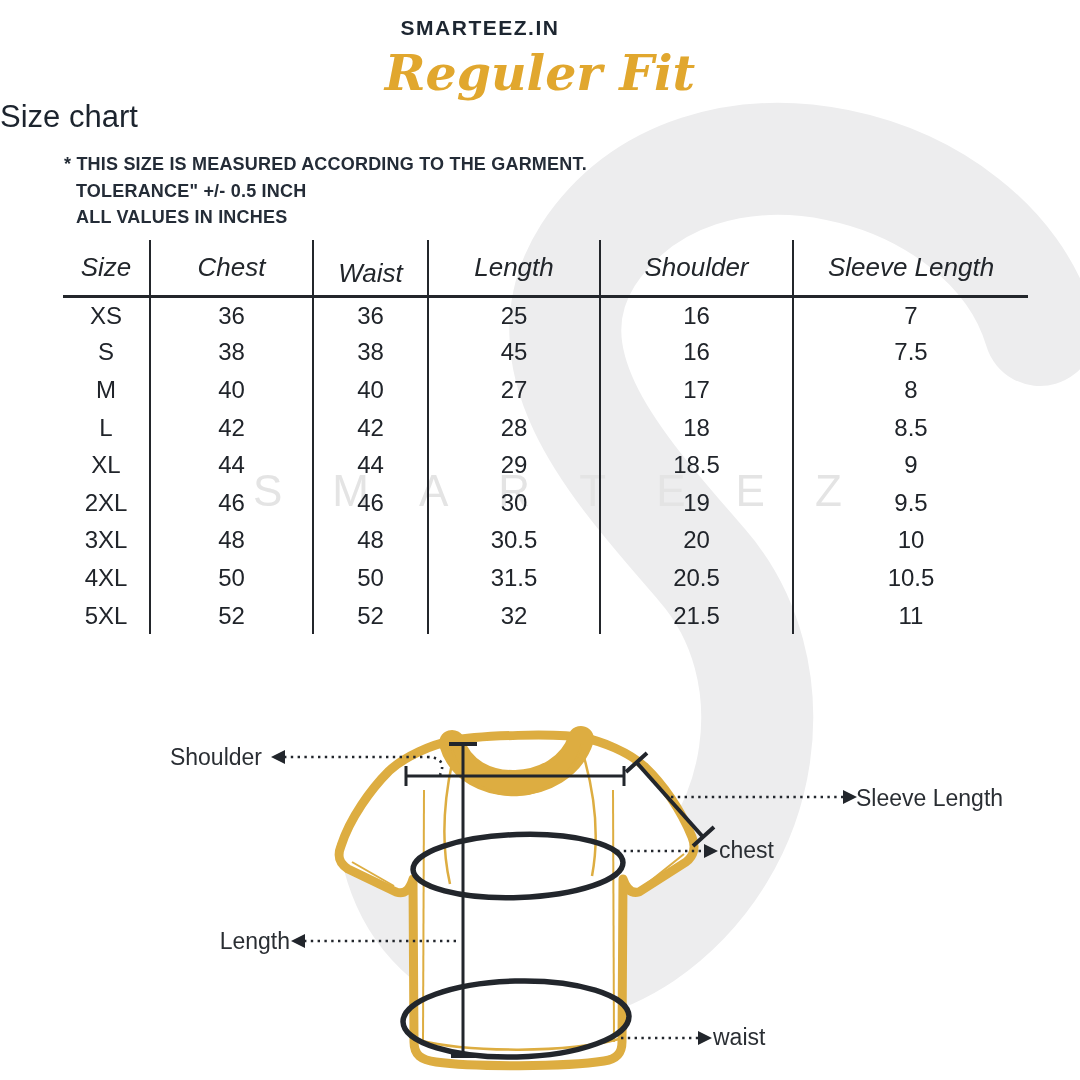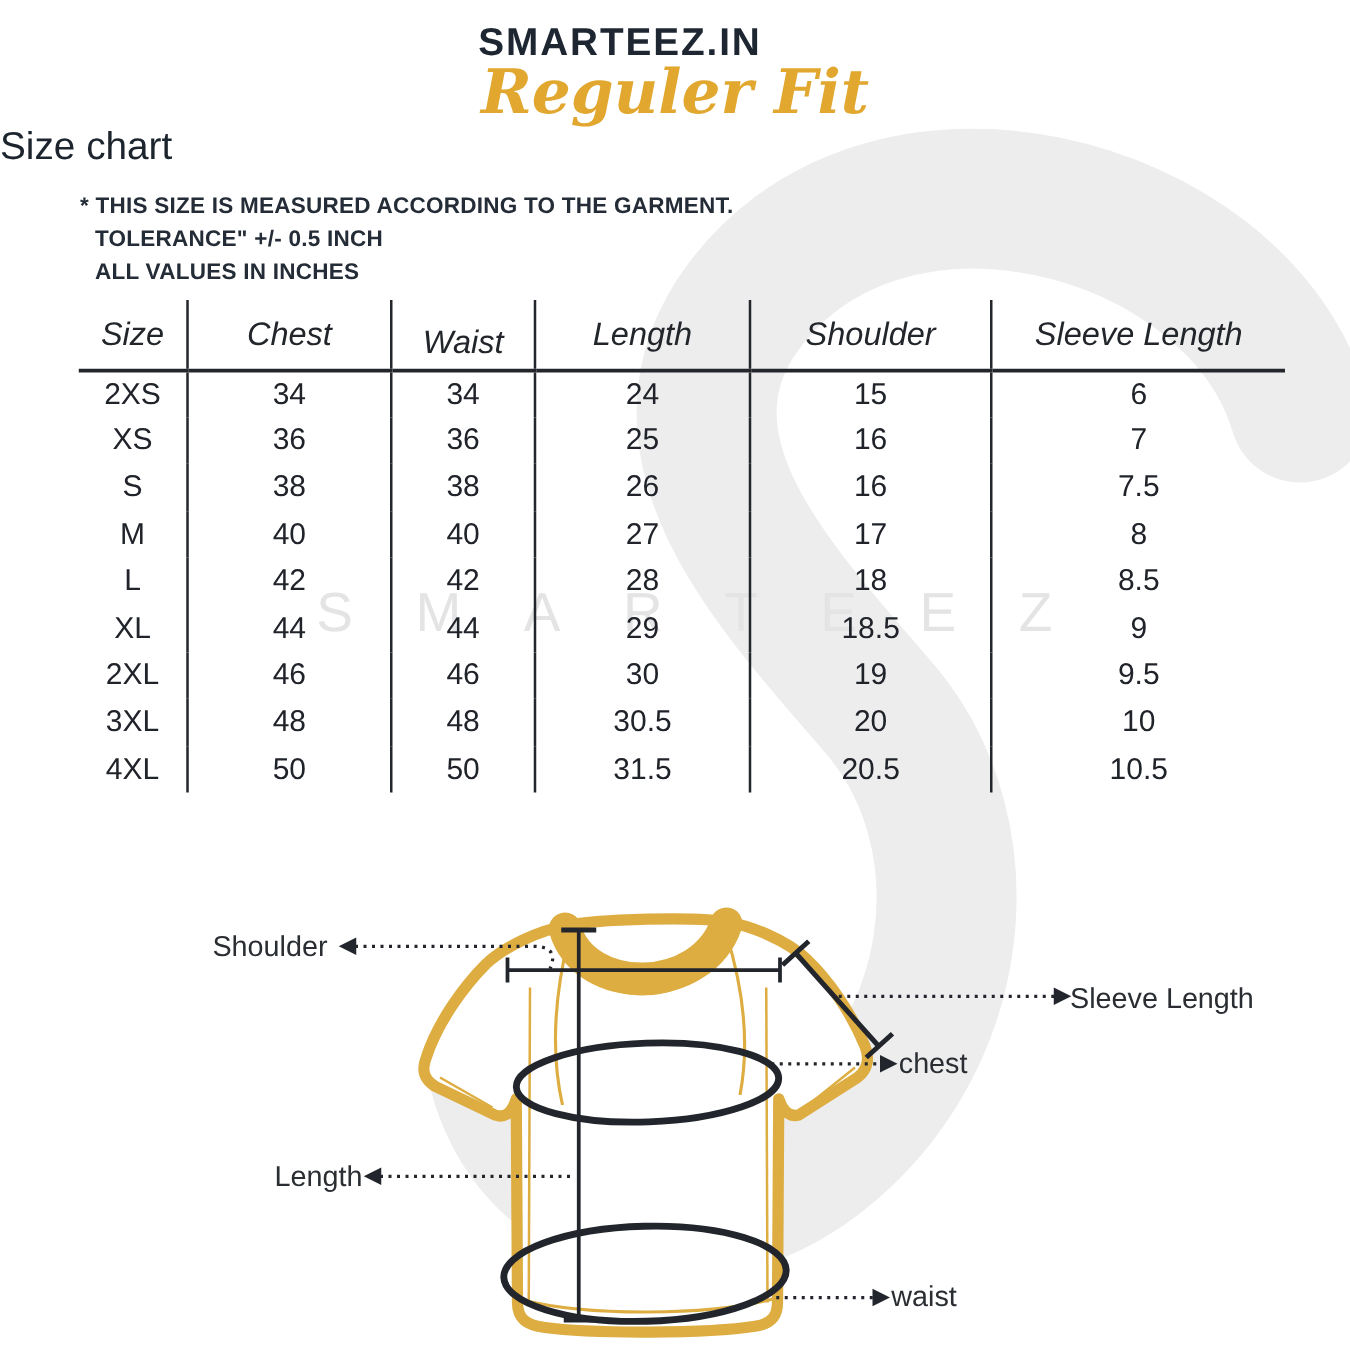--- a/index.html
+++ b/index.html
@@ -8,22 +8,22 @@
     position:relative; width:1080px; height:1080px; background:#ffffff;
     overflow:hidden; font-family:"Liberation Sans", sans-serif; color:#22262b;
   }
   svg.layer { position:absolute; left:0; top:0; width:1080px; height:1080px; pointer-events:none; }
   .wm-letters {
     position:absolute; left:253px; top:466px; font-size:44px; color:#e4e4e4;
     letter-spacing:50px; font-weight:400; z-index:1; white-space:nowrap;
   }
   .content { position:relative; z-index:2; }
   .brand {
-    position:absolute; left:16px; top:16px; width:960px; text-align:center;
-    font-size:31px; font-weight:bold; letter-spacing:1.5px; color:#1d2631;
+    position:absolute; left:0; top:16px; width:960px; text-align:center;
+    font-size:21px; font-weight:bold; letter-spacing:1.5px; color:#1d2631;
   }
   .fit {
     position:absolute; left:0; top:44px; width:1080px; text-align:center;
     font-family:"DejaVu Serif", serif; font-style:italic; font-weight:bold;
     font-size:49px; color:#e1a72e;
   }
   .page-title {
     position:absolute; left:0; top:99px; width:1080px; text-align:left;
     font-size:31px; color:#1c242e;
   }
@@ -95,40 +95,32 @@
             <th>Size</th>
             <th>Chest</th>
             <th>Waist</th>
             <th>Length</th>
             <th>Shoulder</th>
             <th>Sleeve Length</th>
           </tr>
         </thead>
       <tbody>
           <tr>
-            <td>2XS</td>
-            <td>34</td>
-            <td>34</td>
-            <td>24</td>
-            <td>15</td>
-            <td>6</td>
-          </tr>
-          <tr>
             <td>XS</td>
             <td>36</td>
             <td>36</td>
             <td>25</td>
             <td>16</td>
             <td>7</td>
           </tr>
           <tr>
             <td>S</td>
             <td>38</td>
             <td>38</td>
-            <td>26</td>
+            <td>45</td>
             <td>16</td>
             <td>7.5</td>
           </tr>
           <tr>
             <td>M</td>
             <td>40</td>
             <td>40</td>
             <td>27</td>
             <td>17</td>
             <td>8</td>
@@ -165,20 +157,28 @@
             <td>20</td>
             <td>10</td>
           </tr>
           <tr>
             <td>4XL</td>
             <td>50</td>
             <td>50</td>
             <td>31.5</td>
             <td>20.5</td>
             <td>10.5</td>
+          </tr>
+          <tr>
+            <td>5XL</td>
+            <td>52</td>
+            <td>52</td>
+            <td>32</td>
+            <td>21.5</td>
+            <td>11</td>
           </tr>
         </tbody>
     </table>
   </div>
 
   <svg class="layer" style="z-index:3" viewBox="0 0 1080 1080" aria-hidden="true">
 
     <path d="M 452,741
              C 432,744 404,757 389,771
              C 371,789 350,818 341,846

